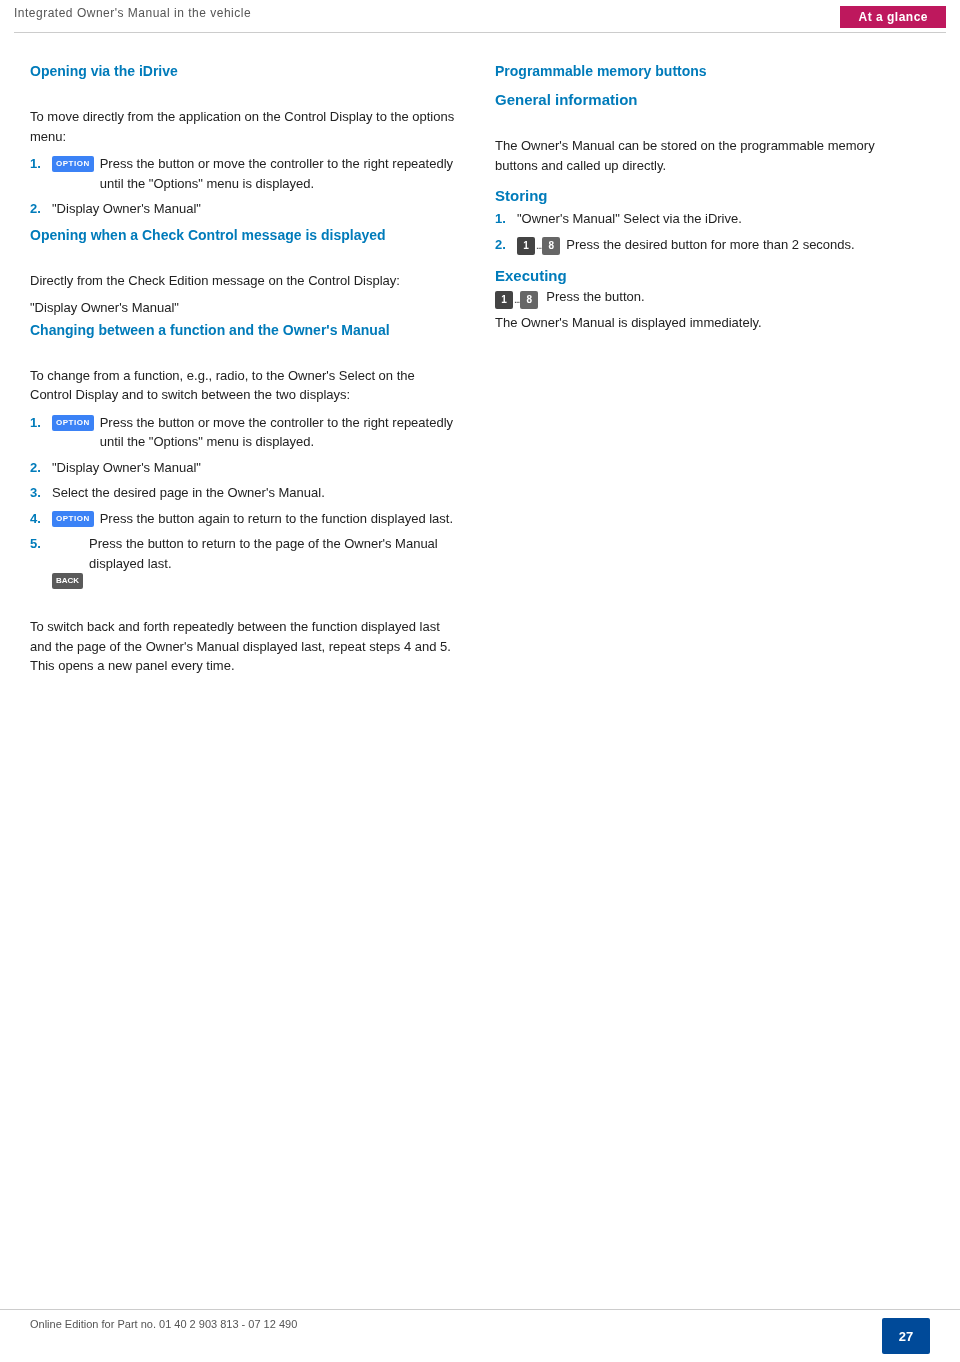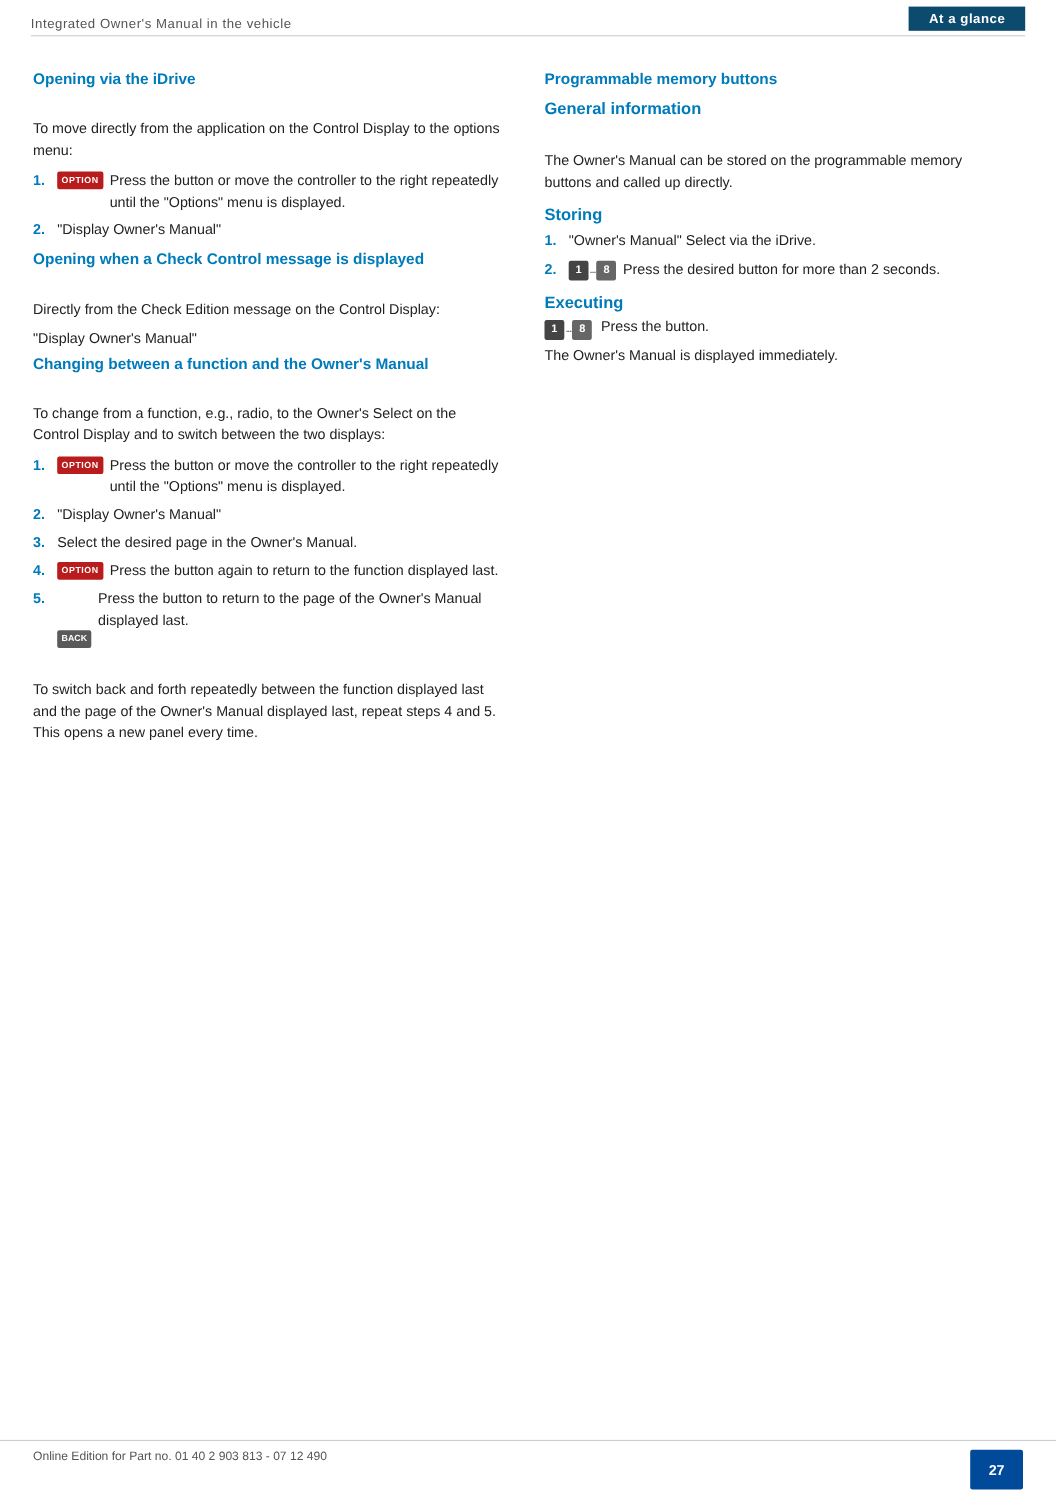--- a/index.html
+++ b/index.html
@@ -10,32 +10,32 @@
       color: #222;
       width: 960px;
       min-height: 1362px;
       position: relative;
     }
 
     
     .header {
       display: flex;
       justify-content: space-between;
-      align-items: flex-end;
+      align-items: flex-start;
       border-bottom: 1px solid #ccc;
       padding: 6px 0 4px 0;
-      margin: 0 28px;
+      margin: 0 14px;
     }
     .header-left {
       color: #555;
       font-size: 12px;
       letter-spacing: 0.5px;
     }
     .header-right {
-      background: #0c4a6e;
+      background: #be185d;
       color: #fff;
       font-size: 12px;
       padding: 4px 18px;
       font-weight: bold;
       letter-spacing: 0.5px;
     }
 
     
     .content {
       display: flex;
@@ -116,21 +116,21 @@
       font-weight: bold;
       padding: 2px 4px;
       border-radius: 2px;
       min-width: 30px;
       text-align: center;
       vertical-align: middle;
       flex-shrink: 0;
       margin-top: 2px;
     }
     .btn-icon.option {
-      background: #b91c1c;
+      background: #3b82f6;
       font-size: 8px;
       letter-spacing: 0.5px;
     }
     .btn-icon.back {
       background: #5a5a5a;
       font-size: 8px;
       margin-top: 39px;
     }
 
     

